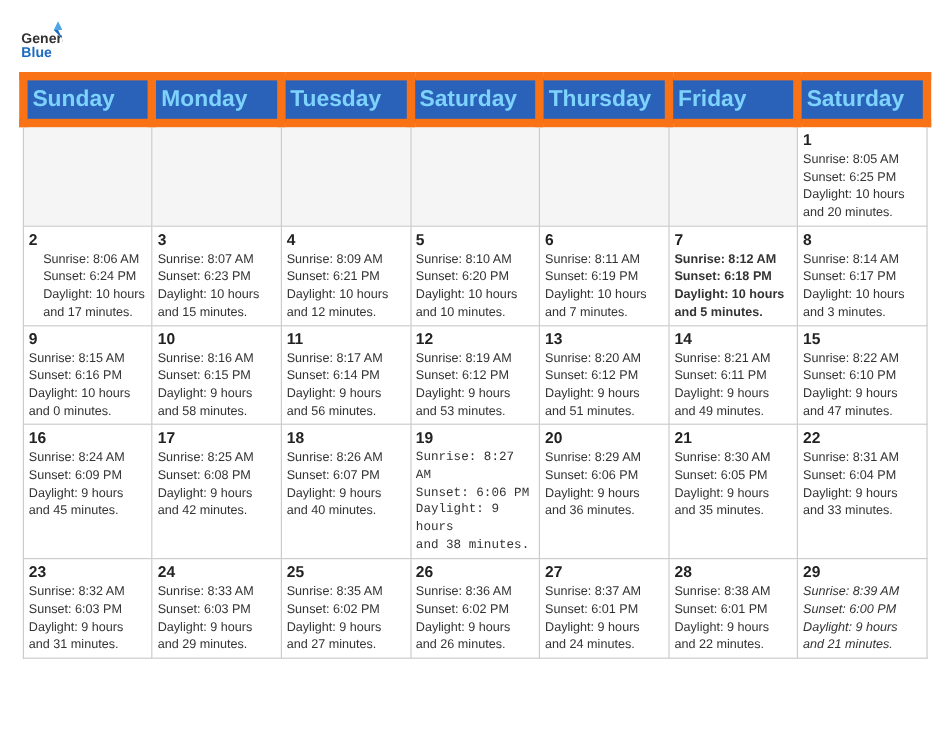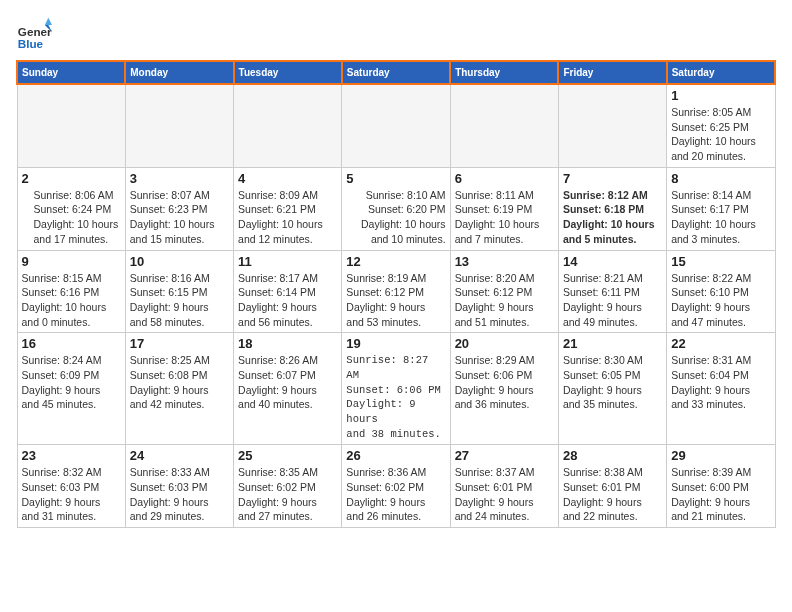--- a/index.html
+++ b/index.html
@@ -37,26 +37,26 @@
       font-size: 14px;
       color: #555;
     }
     .calendar {
       width: 100%;
       border-collapse: collapse;
       border: 1px solid #ccc;
     }
     .calendar th {
       background: #2962b8;
-      color: #ffffff;
-      font-size: 10px;
+      color: #7dd3fc;
+      font-size: 19px;
       font-weight: bold;
       padding: 5px 4px;
       text-align: left;
-      border: 2px solid #f97316;
+      border: 7px solid #f97316;
     }
     .calendar td {
       vertical-align: top;
       border: 1px solid #ccc;
       padding: 3px 4px;
       width: 108px;
       min-height: 70px;
       font-size: 11px;
       color: #333;
       background: #fff;
@@ -142,21 +142,21 @@
         </td>
         <td>
           <div class="day-number">4</div>
           <div class="day-info" style="white-space: pre-line;">Sunrise: 8:09 AM
 Sunset: 6:21 PM
 Daylight: 10 hours
 and 12 minutes.</div>
         </td>
         <td>
           <div class="day-number">5</div>
-          <div class="day-info" style="white-space: pre-line; text-align: right;">Sunrise: 8:10 AM
+          <div class="day-info" style="white-space: pre-line;">Sunrise: 8:10 AM
 Sunset: 6:20 PM
 Daylight: 10 hours
 and 10 minutes.</div>
         </td>
         <td>
           <div class="day-number">6</div>
           <div class="day-info" style="white-space: pre-line;">Sunrise: 8:11 AM
 Sunset: 6:19 PM
 Daylight: 10 hours
 and 7 minutes.</div>
@@ -316,20 +316,20 @@
         </td>
         <td>
           <div class="day-number">28</div>
           <div class="day-info" style="white-space: pre-line;">Sunrise: 8:38 AM
 Sunset: 6:01 PM
 Daylight: 9 hours
 and 22 minutes.</div>
         </td>
         <td>
           <div class="day-number">29</div>
-          <div class="day-info" style="white-space: pre-line;">Sunrise: 8:39 AM
+          <div class="day-info" style="white-space: pre-line; font-style: italic;">Sunrise: 8:39 AM
 Sunset: 6:00 PM
 Daylight: 9 hours
 and 21 minutes.</div>
         </td>
       </tr>
     </tbody>
 </table>
 
 </body></html>

